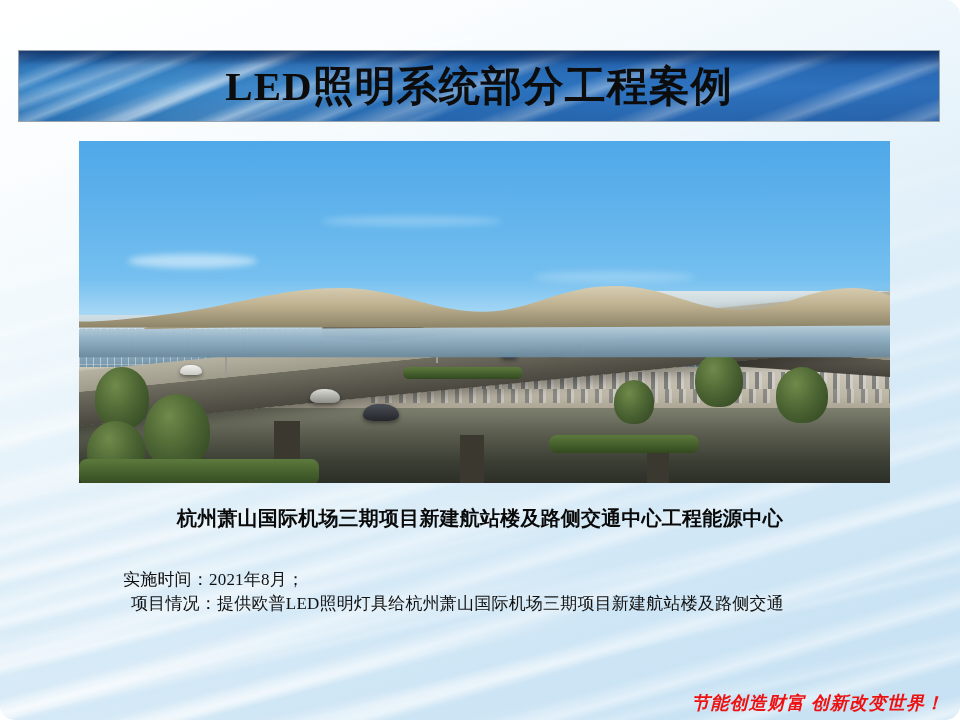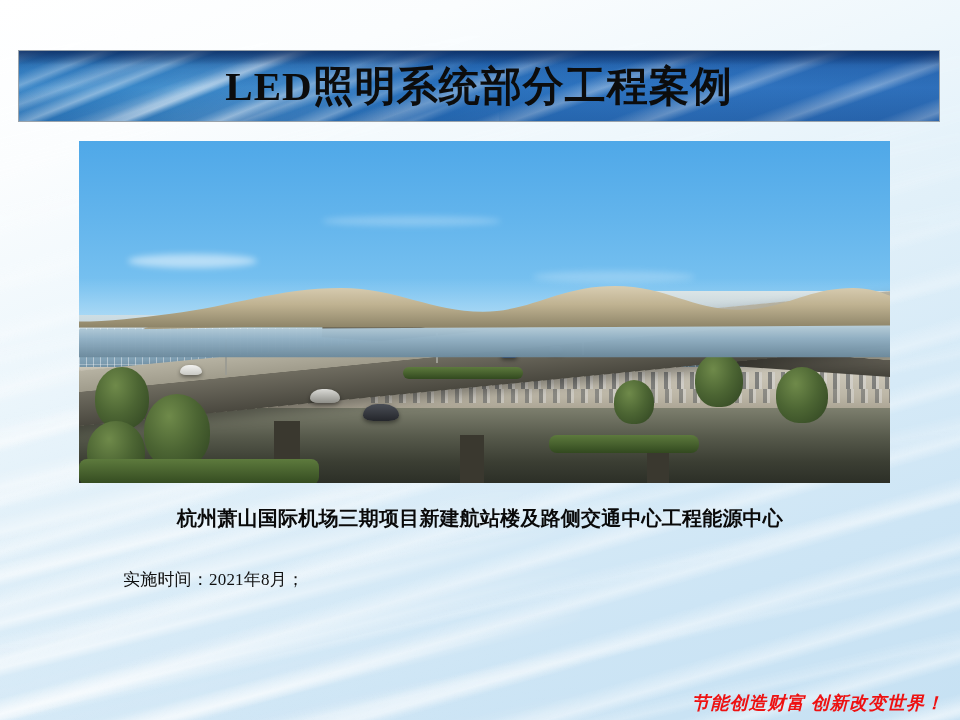--- a/index.html
+++ b/index.html
@@ -21,20 +21,21 @@
     height: 720px;
     overflow: hidden;
     background: linear-gradient(160deg,
         #ffffff 0%,
         #fbfdfe 16%,
         #eef7fc 34%,
         #e1f0f9 50%,
         #d6eaf7 66%,
         #cde5f5 80%,
         #c6e1f3 100%);
+    border-radius: 15px;
   }
   
   .bg-clouds {
     position: absolute;
     inset: 0;
     pointer-events: none;
     background:
       repeating-linear-gradient(-16deg,
         rgba(255,255,255,0.00) 0px,
         rgba(255,255,255,0.55) 10px,
@@ -415,17 +416,18 @@
     <div class="ph-tree" style="left:66%; top:70%; width:40px; height:44px;"></div>
     <div class="ph-hedge" style="left:40%; top:66%; width:120px; height:12px;"></div>
     <div class="ph-hedge" style="left:0%; top:93%; width:240px; height:26px;"></div>
     <div class="ph-hedge" style="left:58%; top:86%; width:150px; height:18px;"></div>
   </div>
 
   <div class="caption">杭州萧山国际机场三期项目新建航站楼及路侧交通中心工程能源中心</div>
 
   <div class="body-text">
     <div class="l1">实施时间：2021年8月；</div>
+    <div class="l2">项目情况：提供欧普LED照明灯具给杭州萧山国际机场三期项目新建航站楼及路侧交通</div>
   </div>
 
   <div class="footer-slogan">节能创造财富 创新改变世界！</div>
 
 </div>
 
 </body></html>

